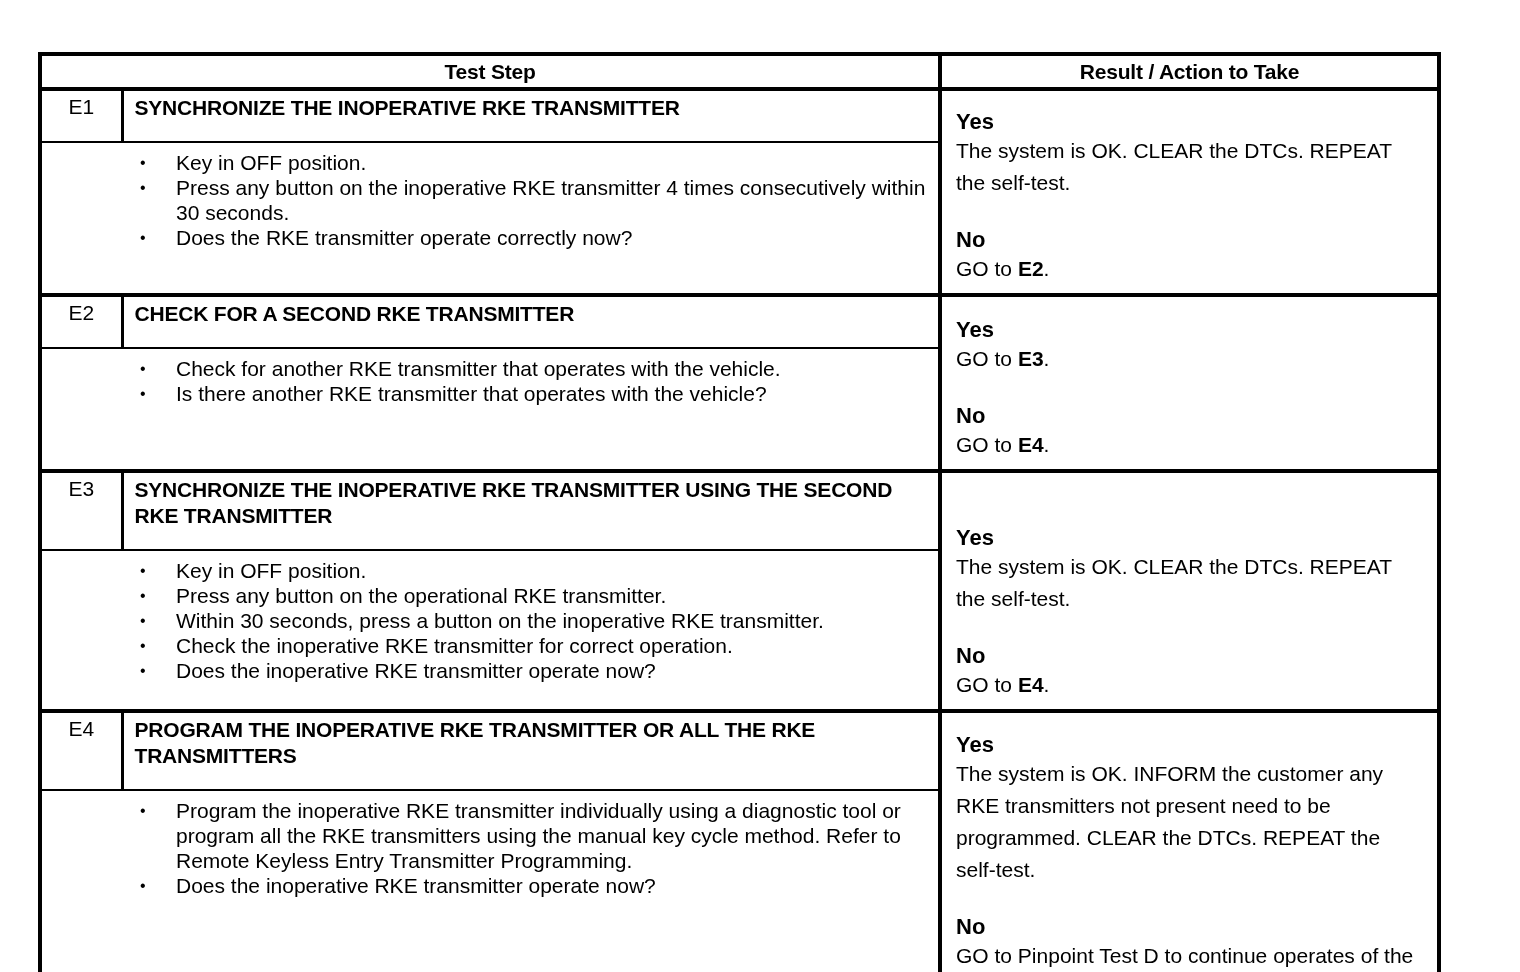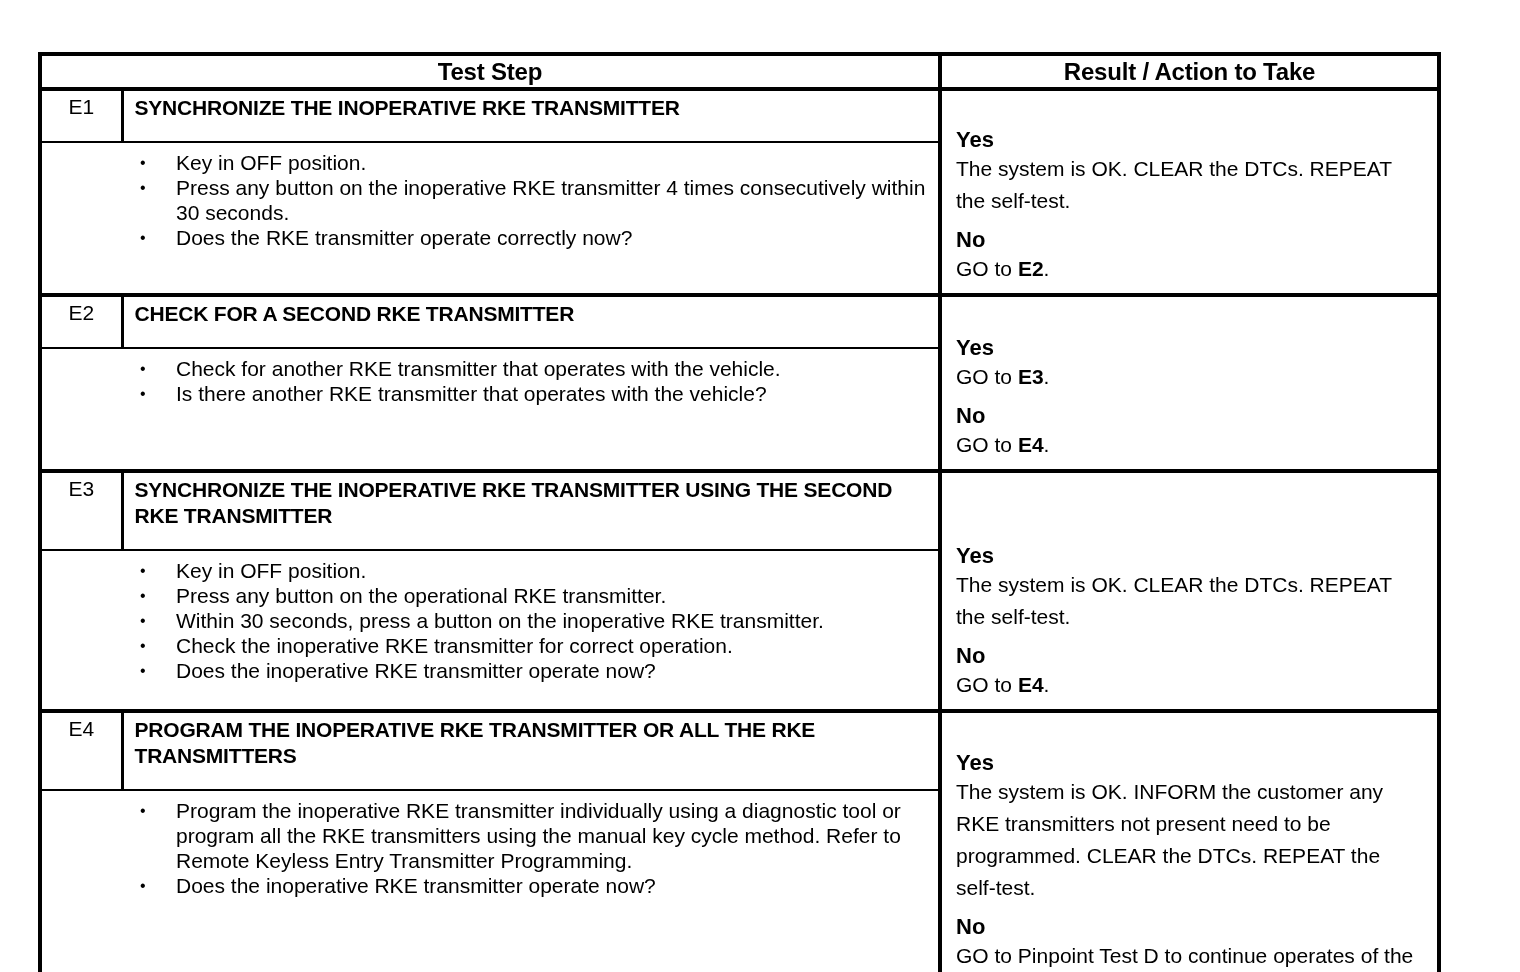--- a/index.html
+++ b/index.html
@@ -15,21 +15,21 @@
     text-align:center; font-size:26px; font-weight:bold;
     letter-spacing:-0.4px; white-space:nowrap;
   }
   table.test-table {
     position:absolute; top:52px; left:38px; width:1399px;
     border-collapse:collapse; table-layout:fixed;
     border:4px solid #000;
   }
   table.test-table th {
     border:4px solid #000;
-    font-size:24px; font-weight:bold; letter-spacing:-0.2px;
+    font-size:21px; font-weight:bold; letter-spacing:-0.2px;
     height:35px; text-align:center; vertical-align:middle;
   }
   td.step-id {
     border-left:4px solid #000; border-right:3px solid #000;
     border-top:4px solid #000; border-bottom:2px solid #000;
     text-align:center; vertical-align:top; padding-top:4px;
     font-weight:normal; font-size:21px;
   }
   td.step-title {
     border-top:4px solid #000; border-bottom:2px solid #000;
@@ -43,21 +43,21 @@
   }
   td.result-cell {
     border-left:4px solid #000; border-right:4px solid #000;
     border-top:4px solid #000; border-bottom:4px solid #000;
     vertical-align:bottom; padding:6px 16px 8px 14px;
   }
   .bullet-row { display:flex; font-size:21px; line-height:25px; }
   .bullet-marker { width:39px; flex:none; font-size:16px; line-height:25px; padding-left:3px; }
   .bullet-text { flex:1; }
   .bullet-text.bold { font-weight:normal; }
-  .result-block + .result-block { margin-top:9px; }
+  .result-block + .result-block { margin-top:27px; }
   .result-label { font-size:22px; font-weight:bold; line-height:27px; }
   .result-text { font-size:21px; line-height:32px; }
   .result-text .seg-bold { font-weight:bold; }
 </style>
 </head>
 <body>
 
 <div class="page">
 
   <table class="test-table">

